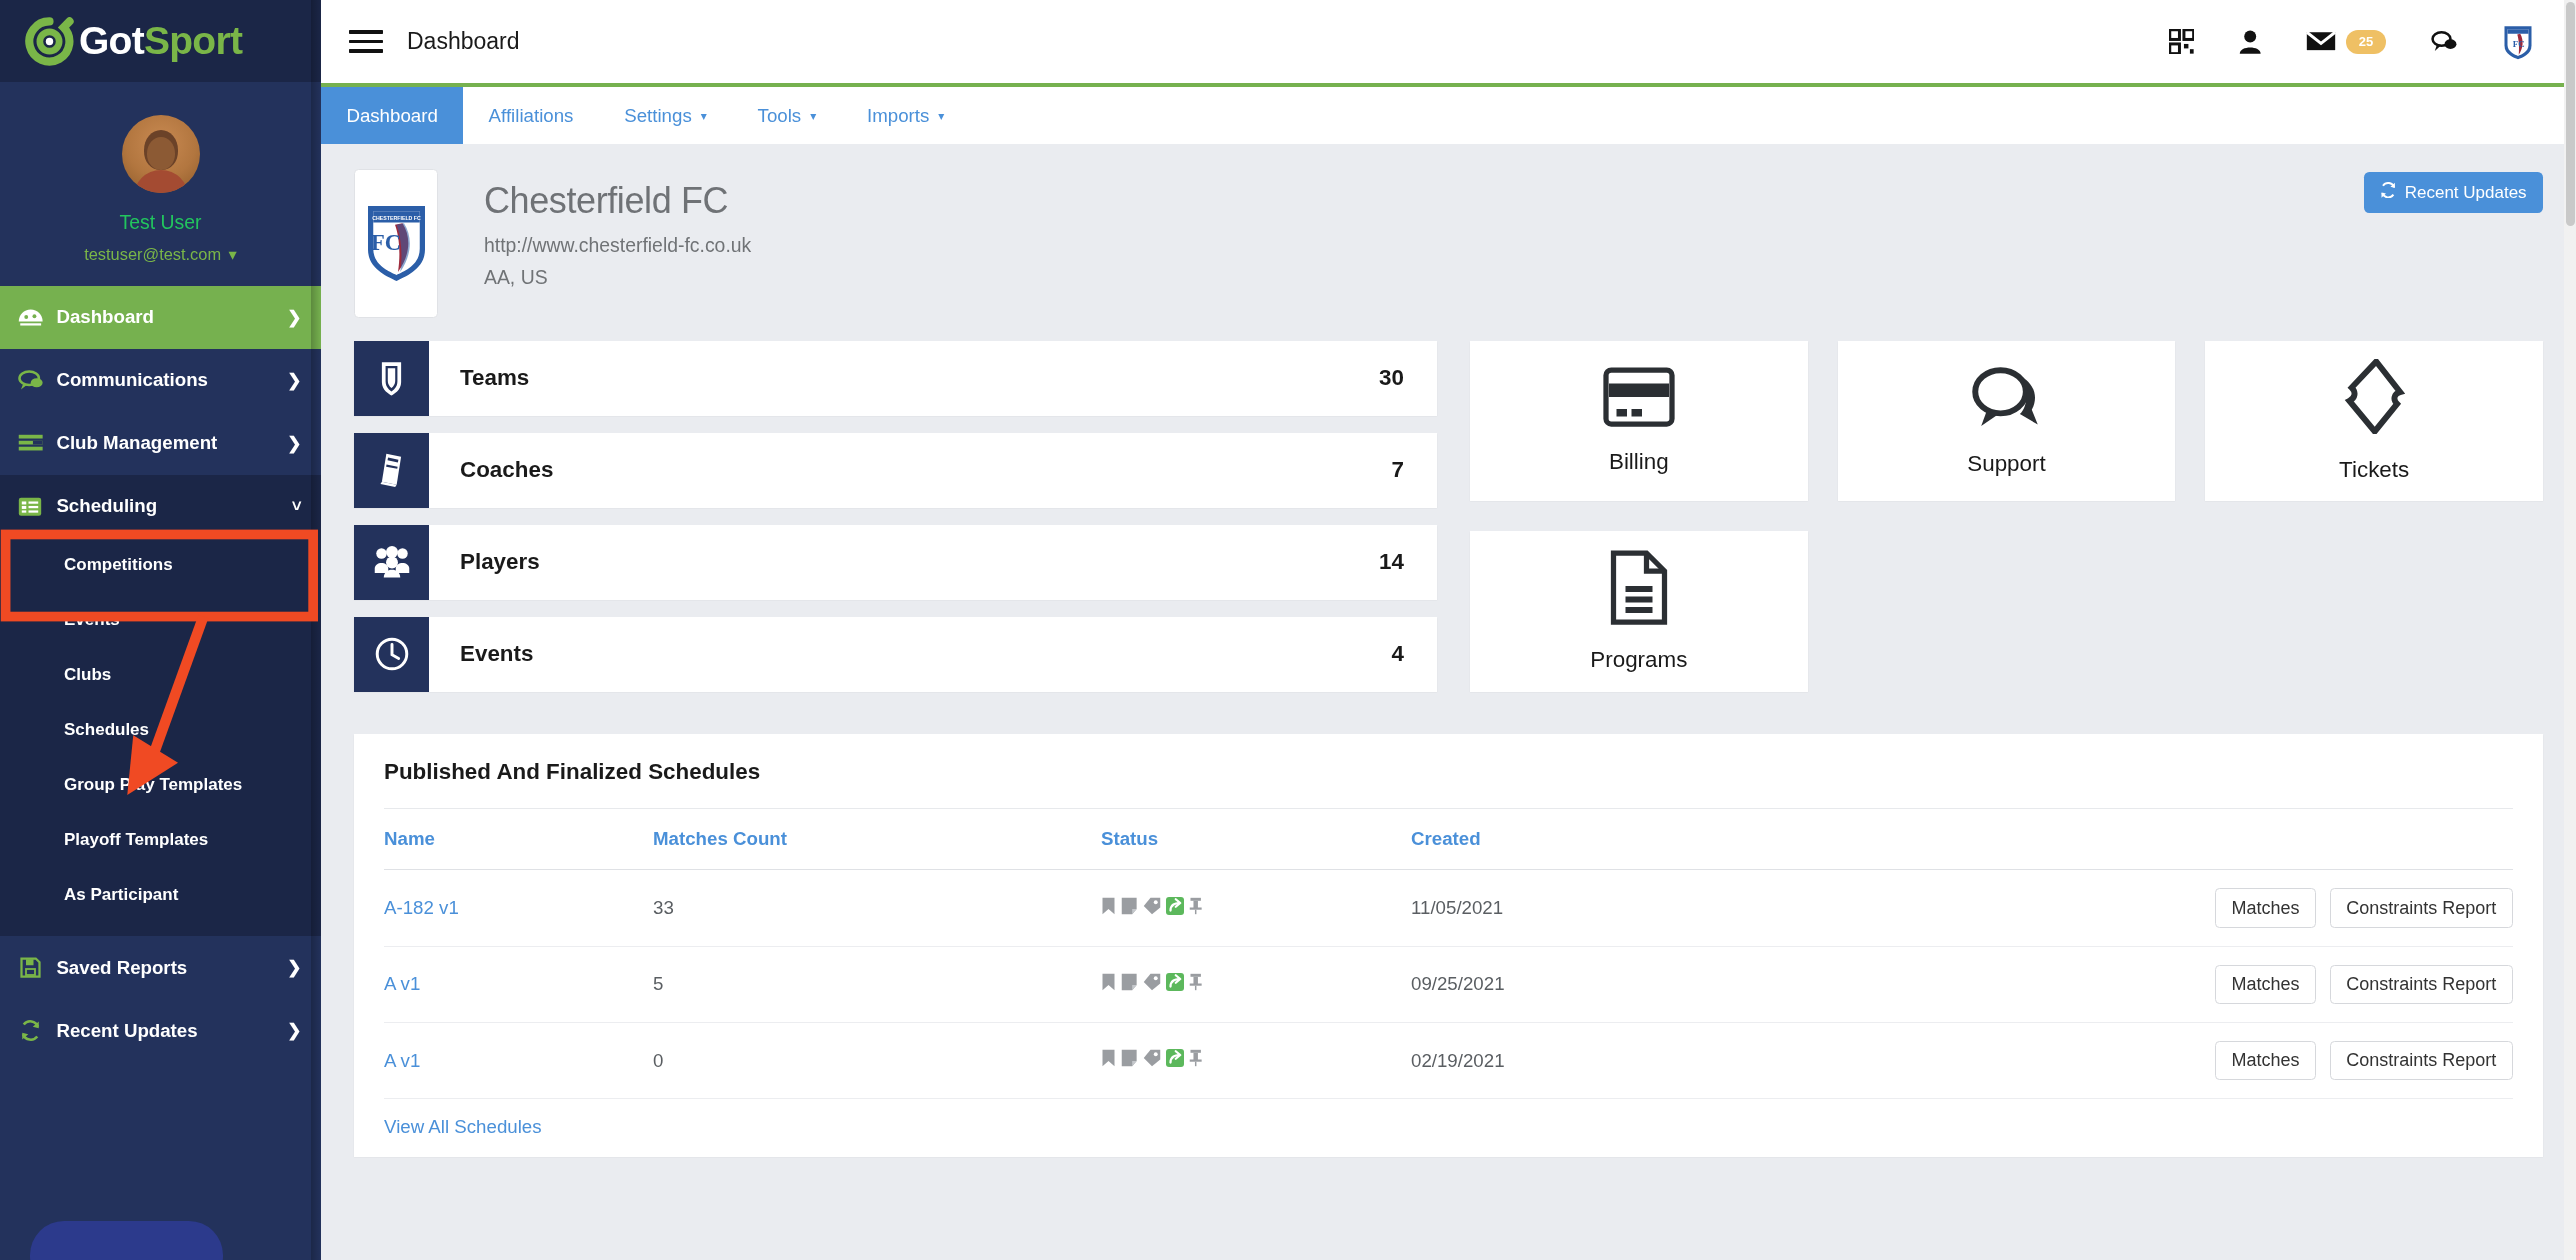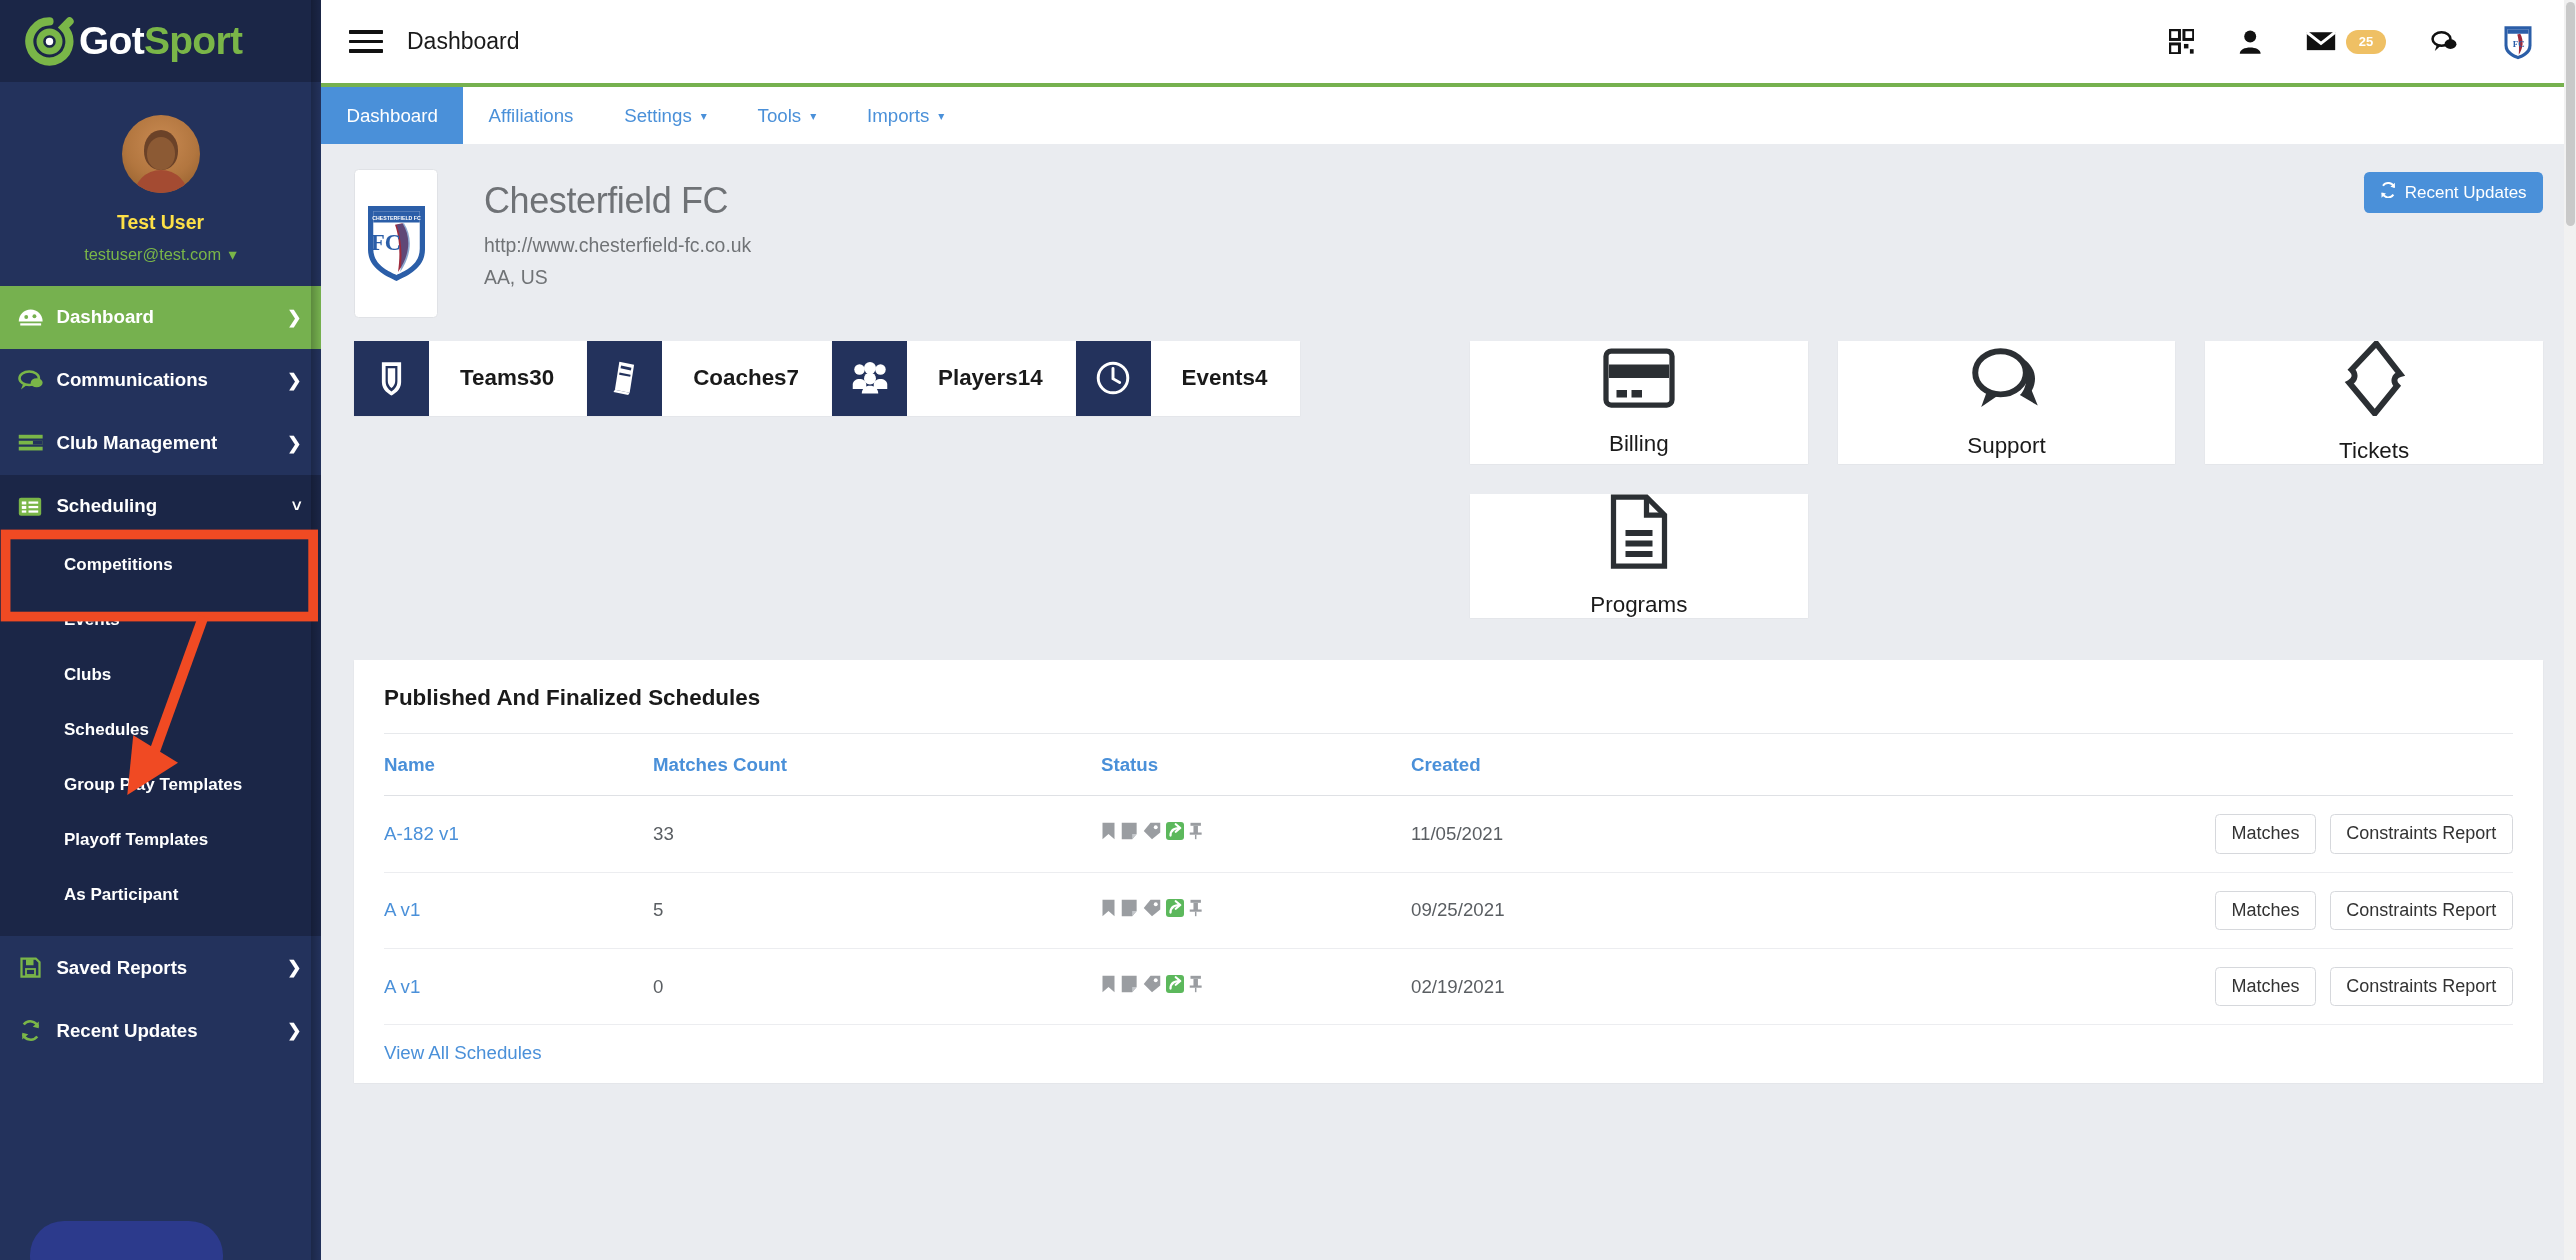--- a/index.html
+++ b/index.html
@@ -42,21 +42,21 @@
   .avatar .face {
     position: absolute; left: 50%; top: 22.4px; width: 28px; height: 33px;
     transform: translateX(-50%); border-radius: 50% 50% 48% 48%;
     background: #8c5a34;
   }
   .avatar .body {
     position: absolute; left: 50%; bottom: -4.5px; width: 55px; height: 28px;
     transform: translateX(-50%); border-radius: 28px 28px 0 0;
     background: #a44b32;
   }
-  .profile-name { color: #fde047; font-size: 19.4px; font-weight: bold; margin-bottom: 10.5px; }
+  .profile-name { color: #22c55e; font-size: 19.4px; font-weight: normal; margin-bottom: 10.5px; }
   .profile-email { color: #7ab648; font-size: 16.4px; }
   .profile-email .caret { display: inline-block; margin-left: 7.5px; }
 
   .nav-item {
     height: 63px; display: flex; align-items: center;
     padding: 0 19.4px 0 16.4px; color: #fff; cursor: pointer;
     position: relative;
   }
   .nav-item.active { background: #76b14f; }
   .nav-item.expanded { background: #1b2647; }
@@ -130,21 +130,21 @@
   .recent-updates-btn {
     position: absolute; right: 0; top: 3px;
     background: #4a90d9; color: #fff; border: none; border-radius: 5.2px;
     font-size: 17px; padding: 9.7px 16.4px; cursor: pointer;
     display: flex; align-items: center; gap: 8.2px;
     font-family: "Liberation Sans", sans-serif;
   }
 
   
   .panels { display: flex; gap: 33px; margin-top: 22.4px; }
-  .stats-col { flex: 0 0 1083px; display: flex; flex-direction: row; }
+  .stats-col { flex: 0 0 1083px; display: flex; flex-direction: column; gap: 17px; }
   .stat-row {
     height: 75px; background: #fff; display: flex; align-items: stretch;
     box-shadow: 0 0.7px 1.5px rgba(0,0,0,0.07);
   }
   .stat-icon {
     width: 75px; flex: 0 0 75px; background: #23325c;
     display: flex; align-items: center; justify-content: center;
   }
   .stat-label { flex: 1 1 auto; display: flex; align-items: center; padding-left: 31px;
                 font-size: 22.4px; font-weight: bold; color: #1a1a1a; }

